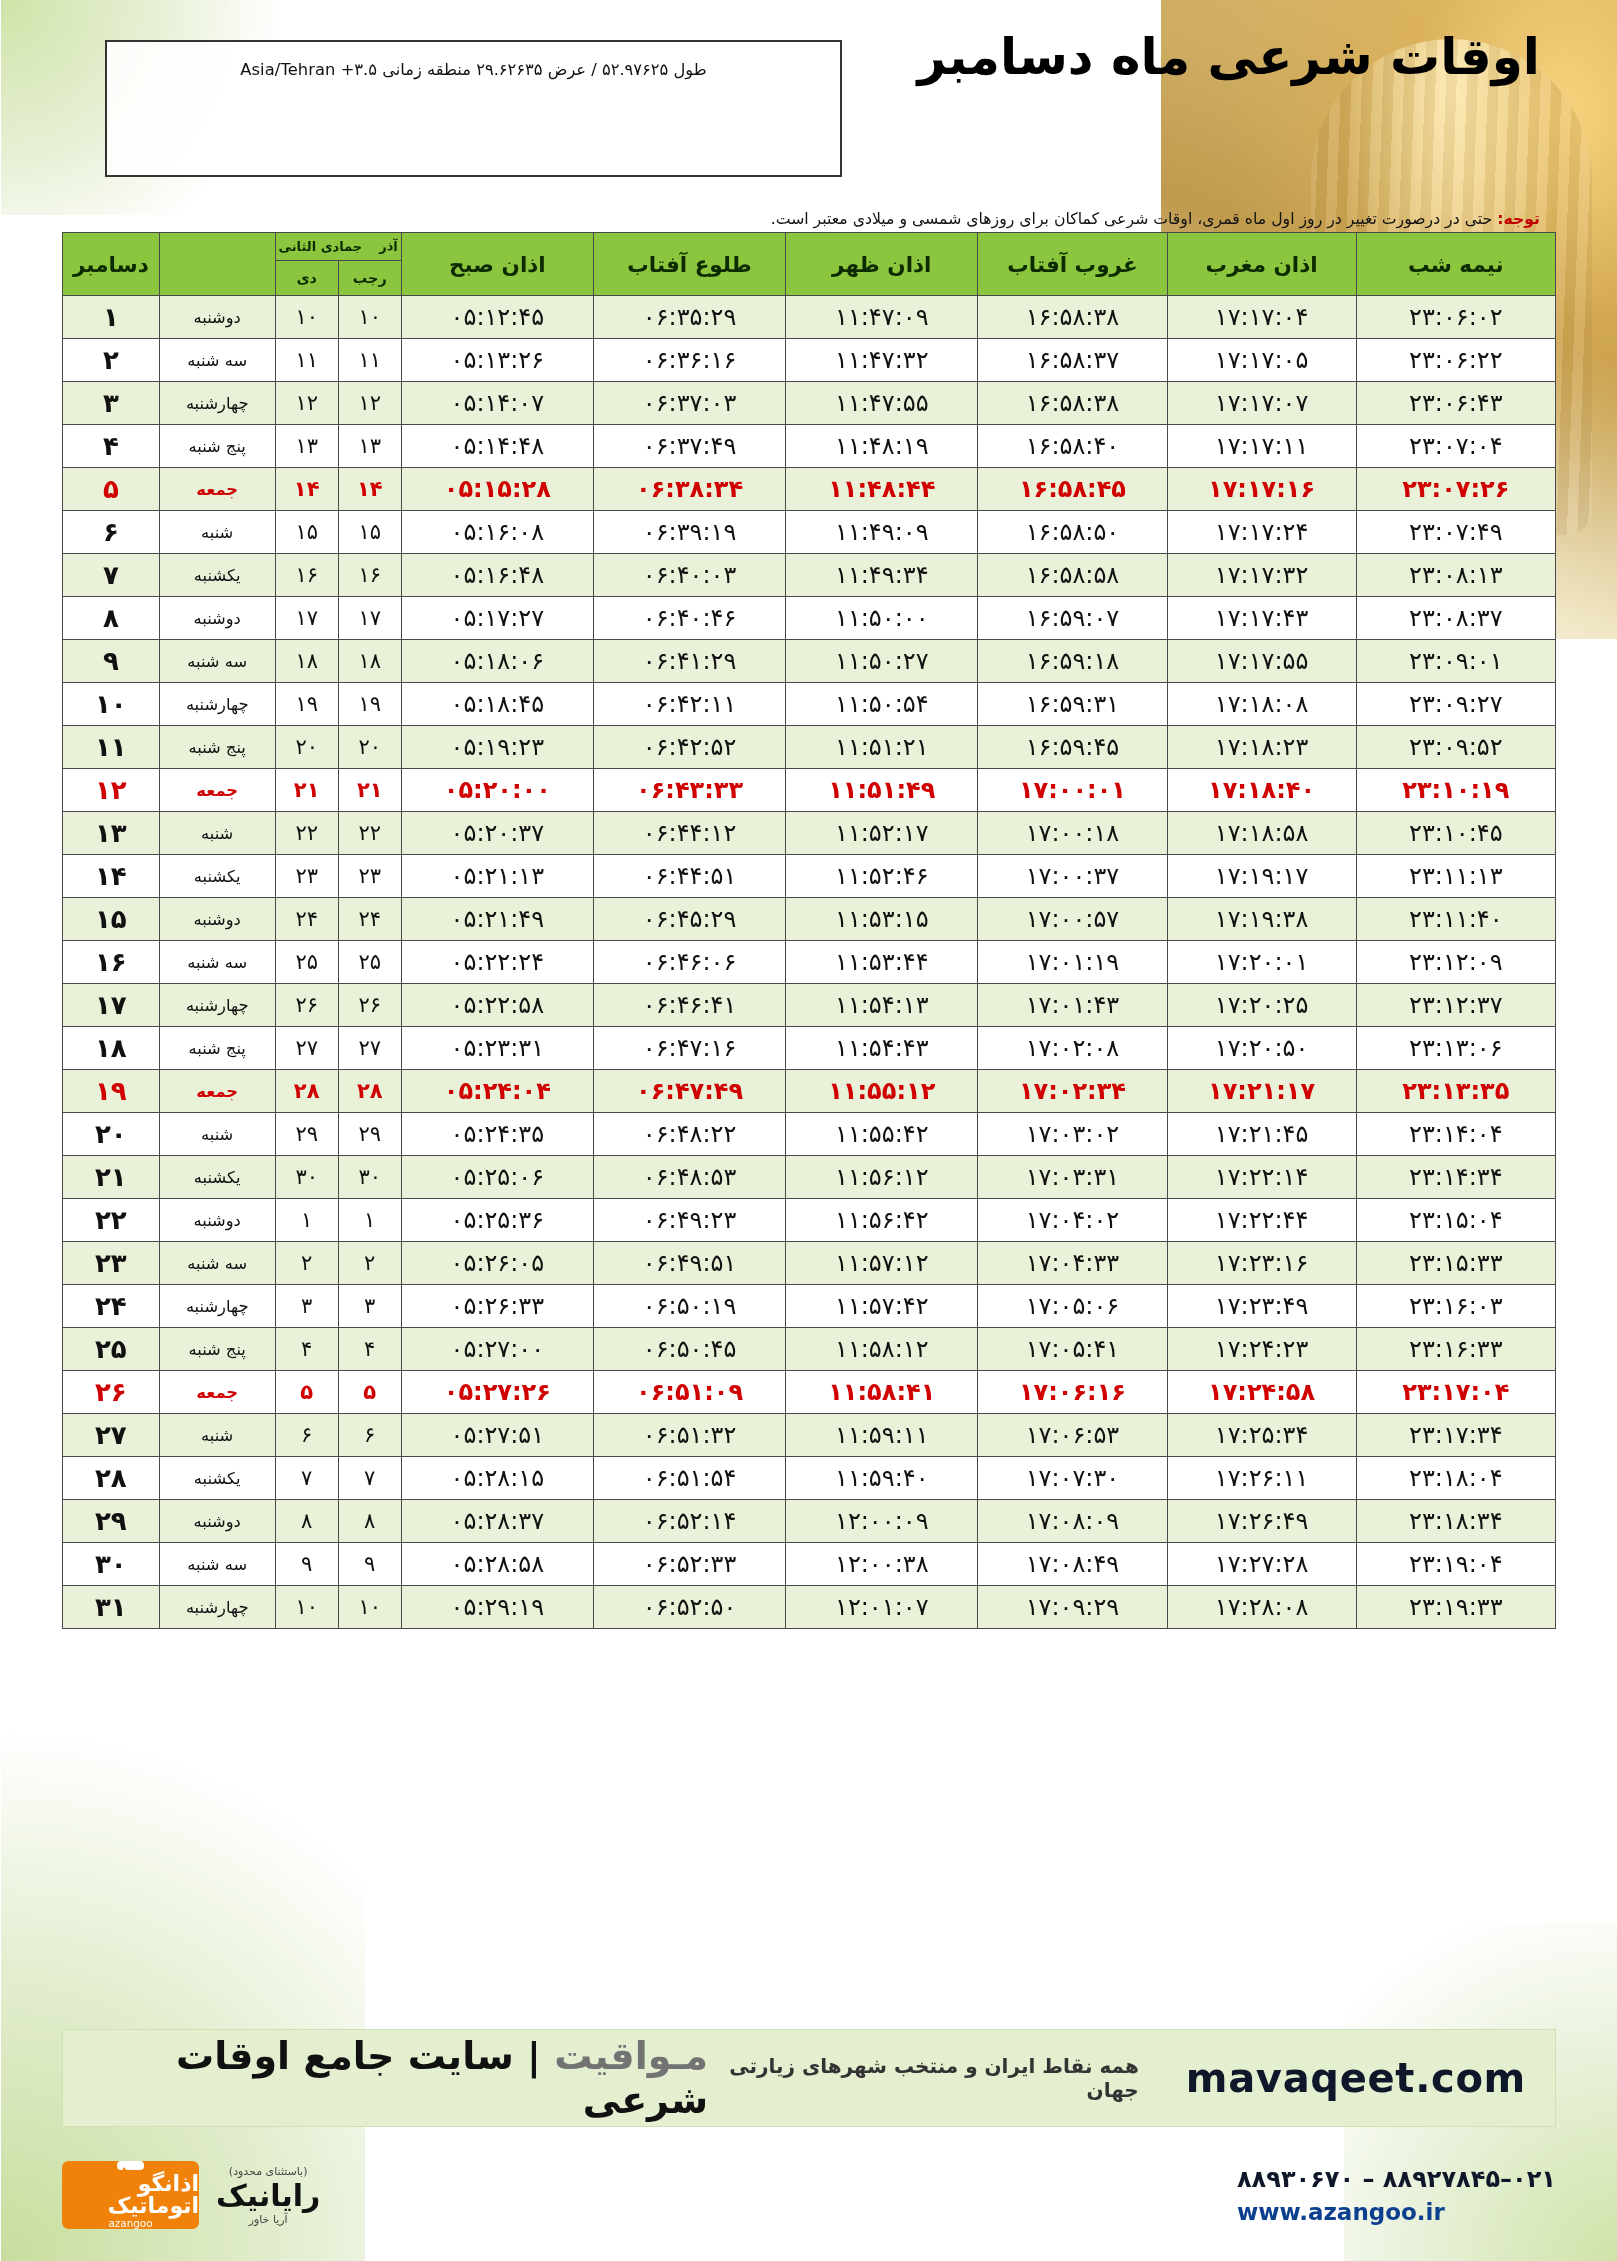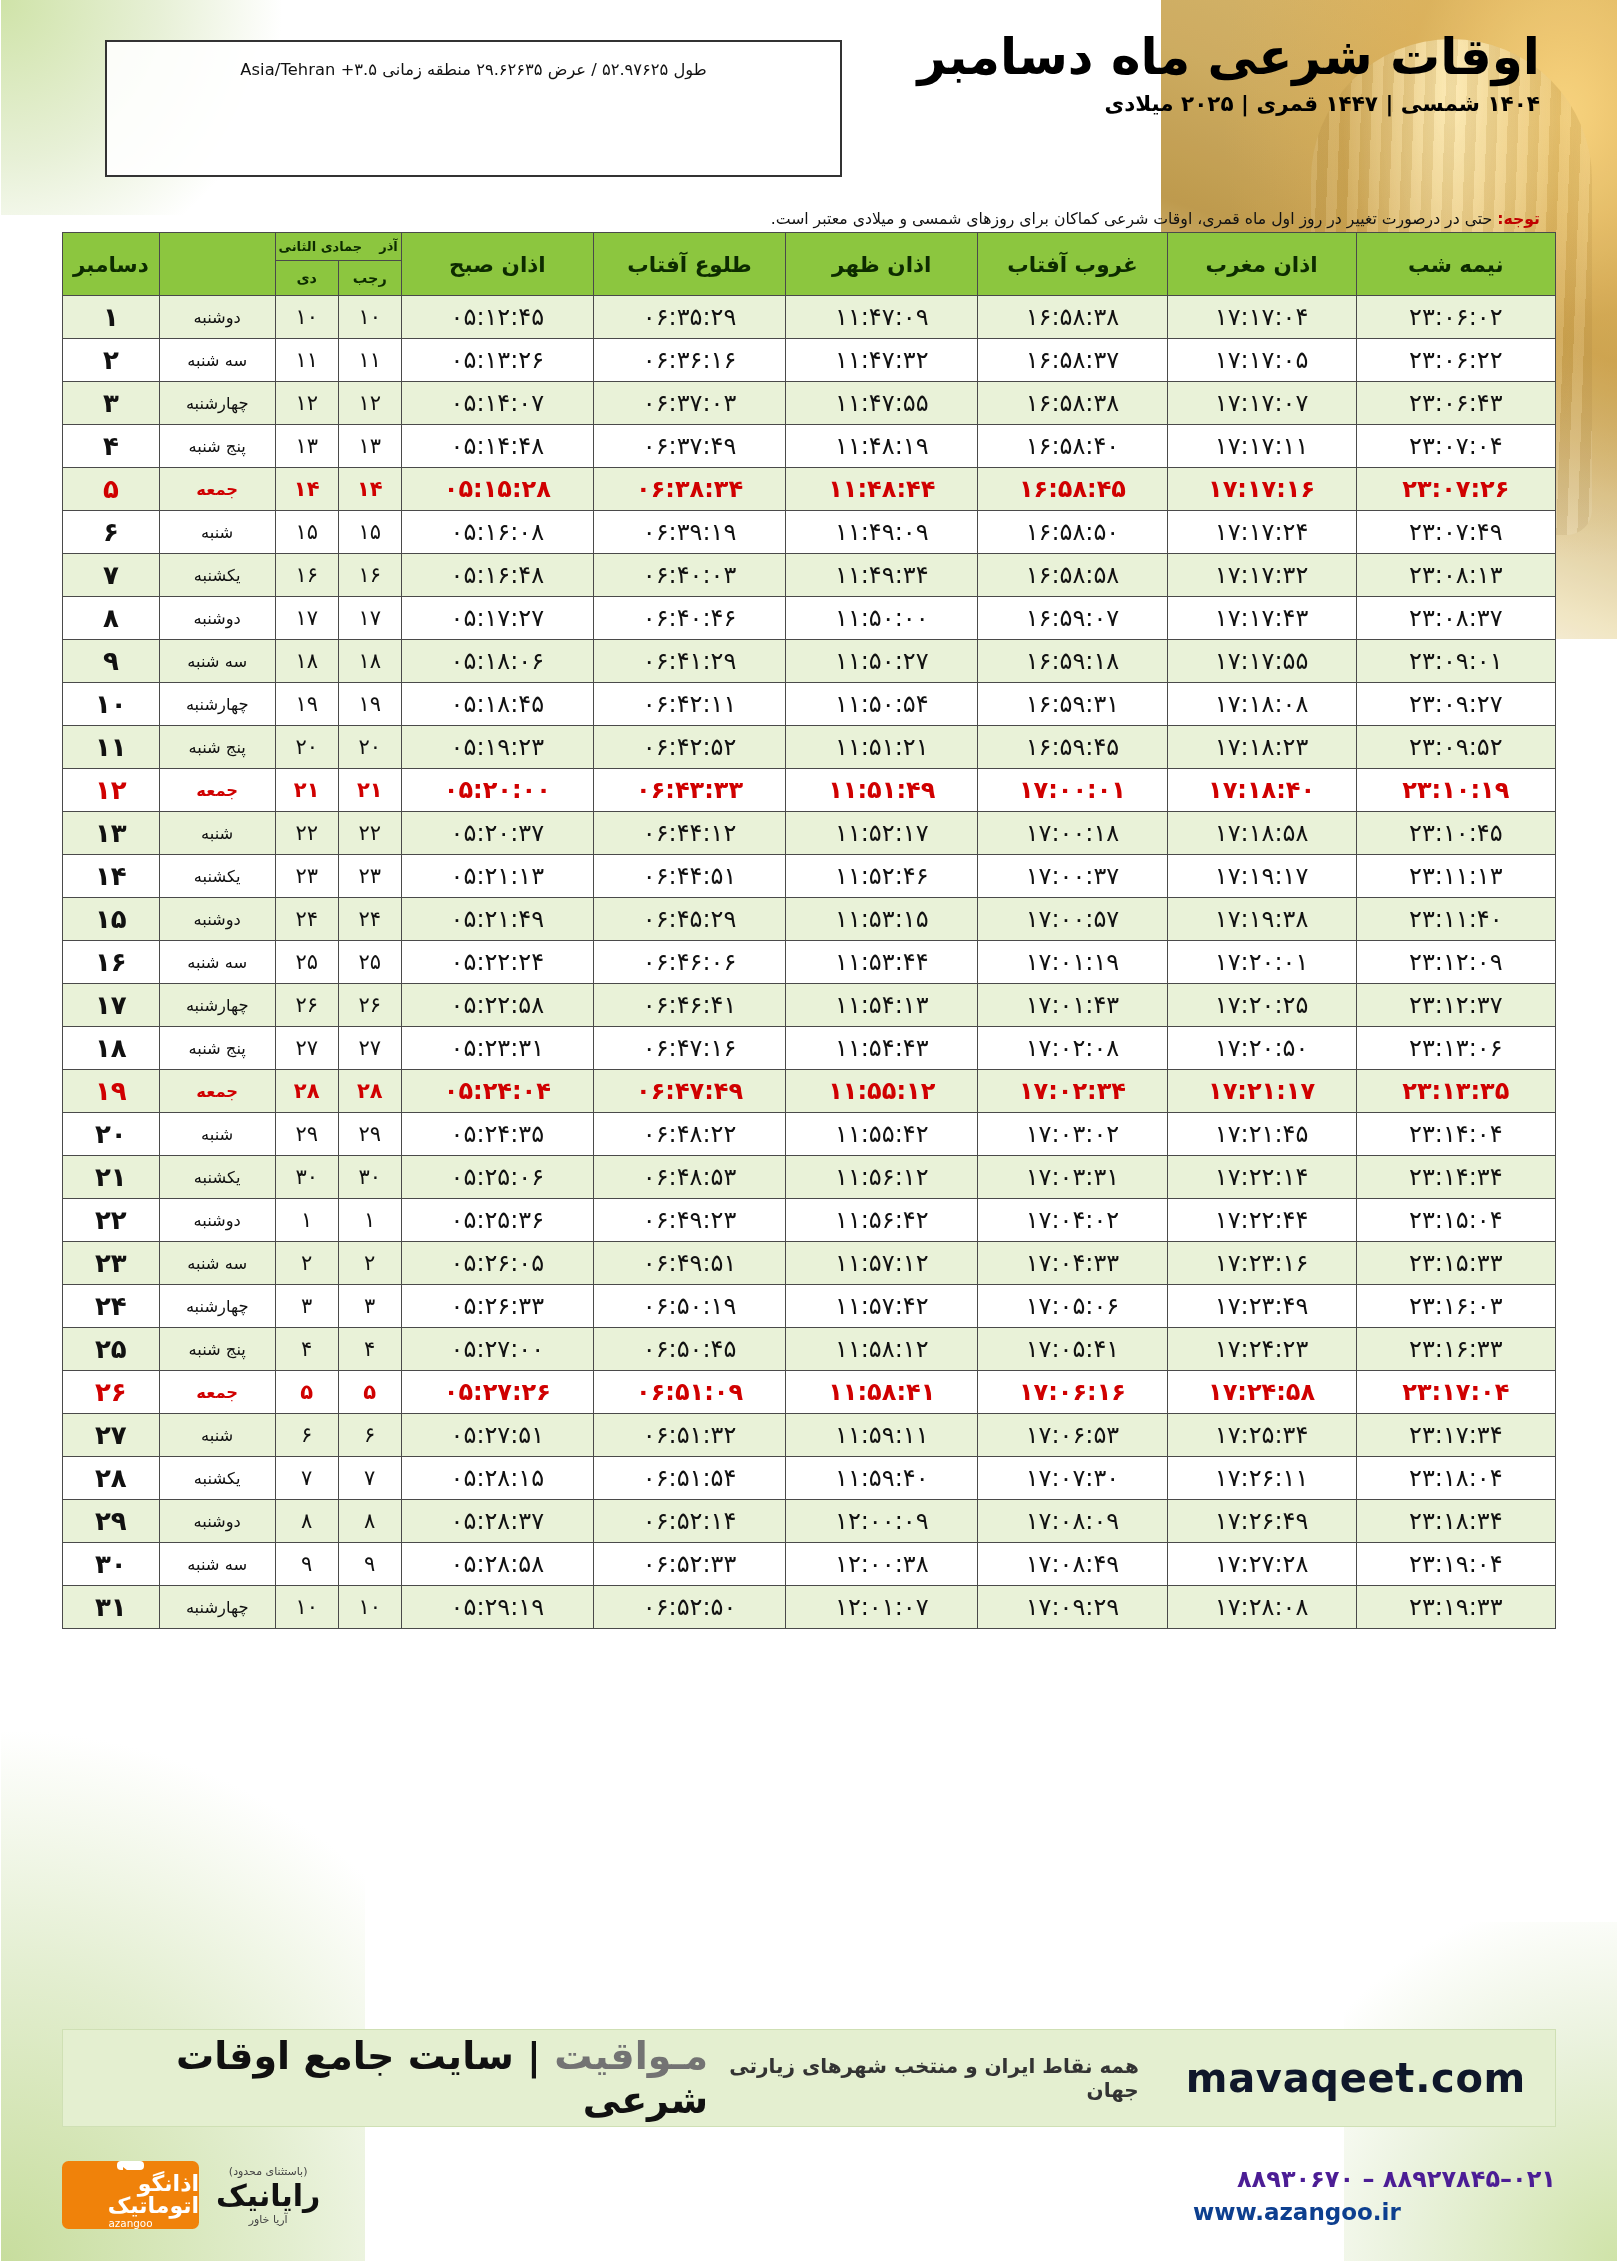--- a/index.html
+++ b/index.html
@@ -123,21 +123,21 @@
   .brand-left { font-size:40px; font-weight:bold; color:#0f172a; letter-spacing:0.7px;margin-left:47px; }
   .brand-mid  { font-size:20px; color:#333; font-weight:bold; }
   .brand-right{ font-size:38px; font-weight:bold; color:#111; }
   .brand-right .green { color:#737373; }
 
   .footer-bottom {
     position:absolute; left:62px; top:2146px; width:1494px; height:98px;
     display:flex; align-items:center; justify-content:space-between;
   }
   .fb-left { text-align:left; color:#0d3f8f; font-weight:bold; }
-  .fb-left .phone { font-size:24px; color:#4c1d95;margin-left:44px; }
+  .fb-left .phone { font-size:24px; color:#0f172a; }
   .fb-left .site  { font-size:23px; color:#0d3f8f; margin-top:5.2px; }
   .fb-mid { text-align:center; color:#c00000; font-size:19.6px; font-weight:bold; line-height:1.5; }
   .fb-right { display:flex; align-items:center; gap:17px; }
   .logo-rayaneek {
     text-align:center; color:#111;
   }
   .logo-rayaneek .big { font-size:30px; font-weight:bold; letter-spacing:-0.7px; }
   .logo-rayaneek .sm  { font-size:11px; color:#444; }
   .logo-azangoo {
     width:137px; height:68px; background:#f0820a; border-radius:6.5px;
@@ -166,21 +166,20 @@
 </div>
 
 <div class="page">
 
   <div class="city-box">
     <div class="city-coords">طول ۵۲.۹۷۶۲۵ / عرض ۲۹.۶۲۶۳۵ منطقه زمانی ۳.۵+ Asia/Tehran</div>
   </div>
 
   <div class="title-block">
     <div class="title-main">اوقات شرعی ماه دسامبر</div>
-    <div class="title-dates">۱۴۰۴ شمسی | ۱۴۴۷ قمری | ۲۰۲۵ میلادی</div>
   </div>
 
   <div class="note-line">
     <span class="red">توجه:</span>
     <span>حتی در درصورت تغییر در روز اول ماه قمری، اوقات شرعی کماکان برای روزهای شمسی و میلادی معتبر است.</span>
   </div>
 
   <div class="tbl-wrap">
     <table>
       <colgroup>

